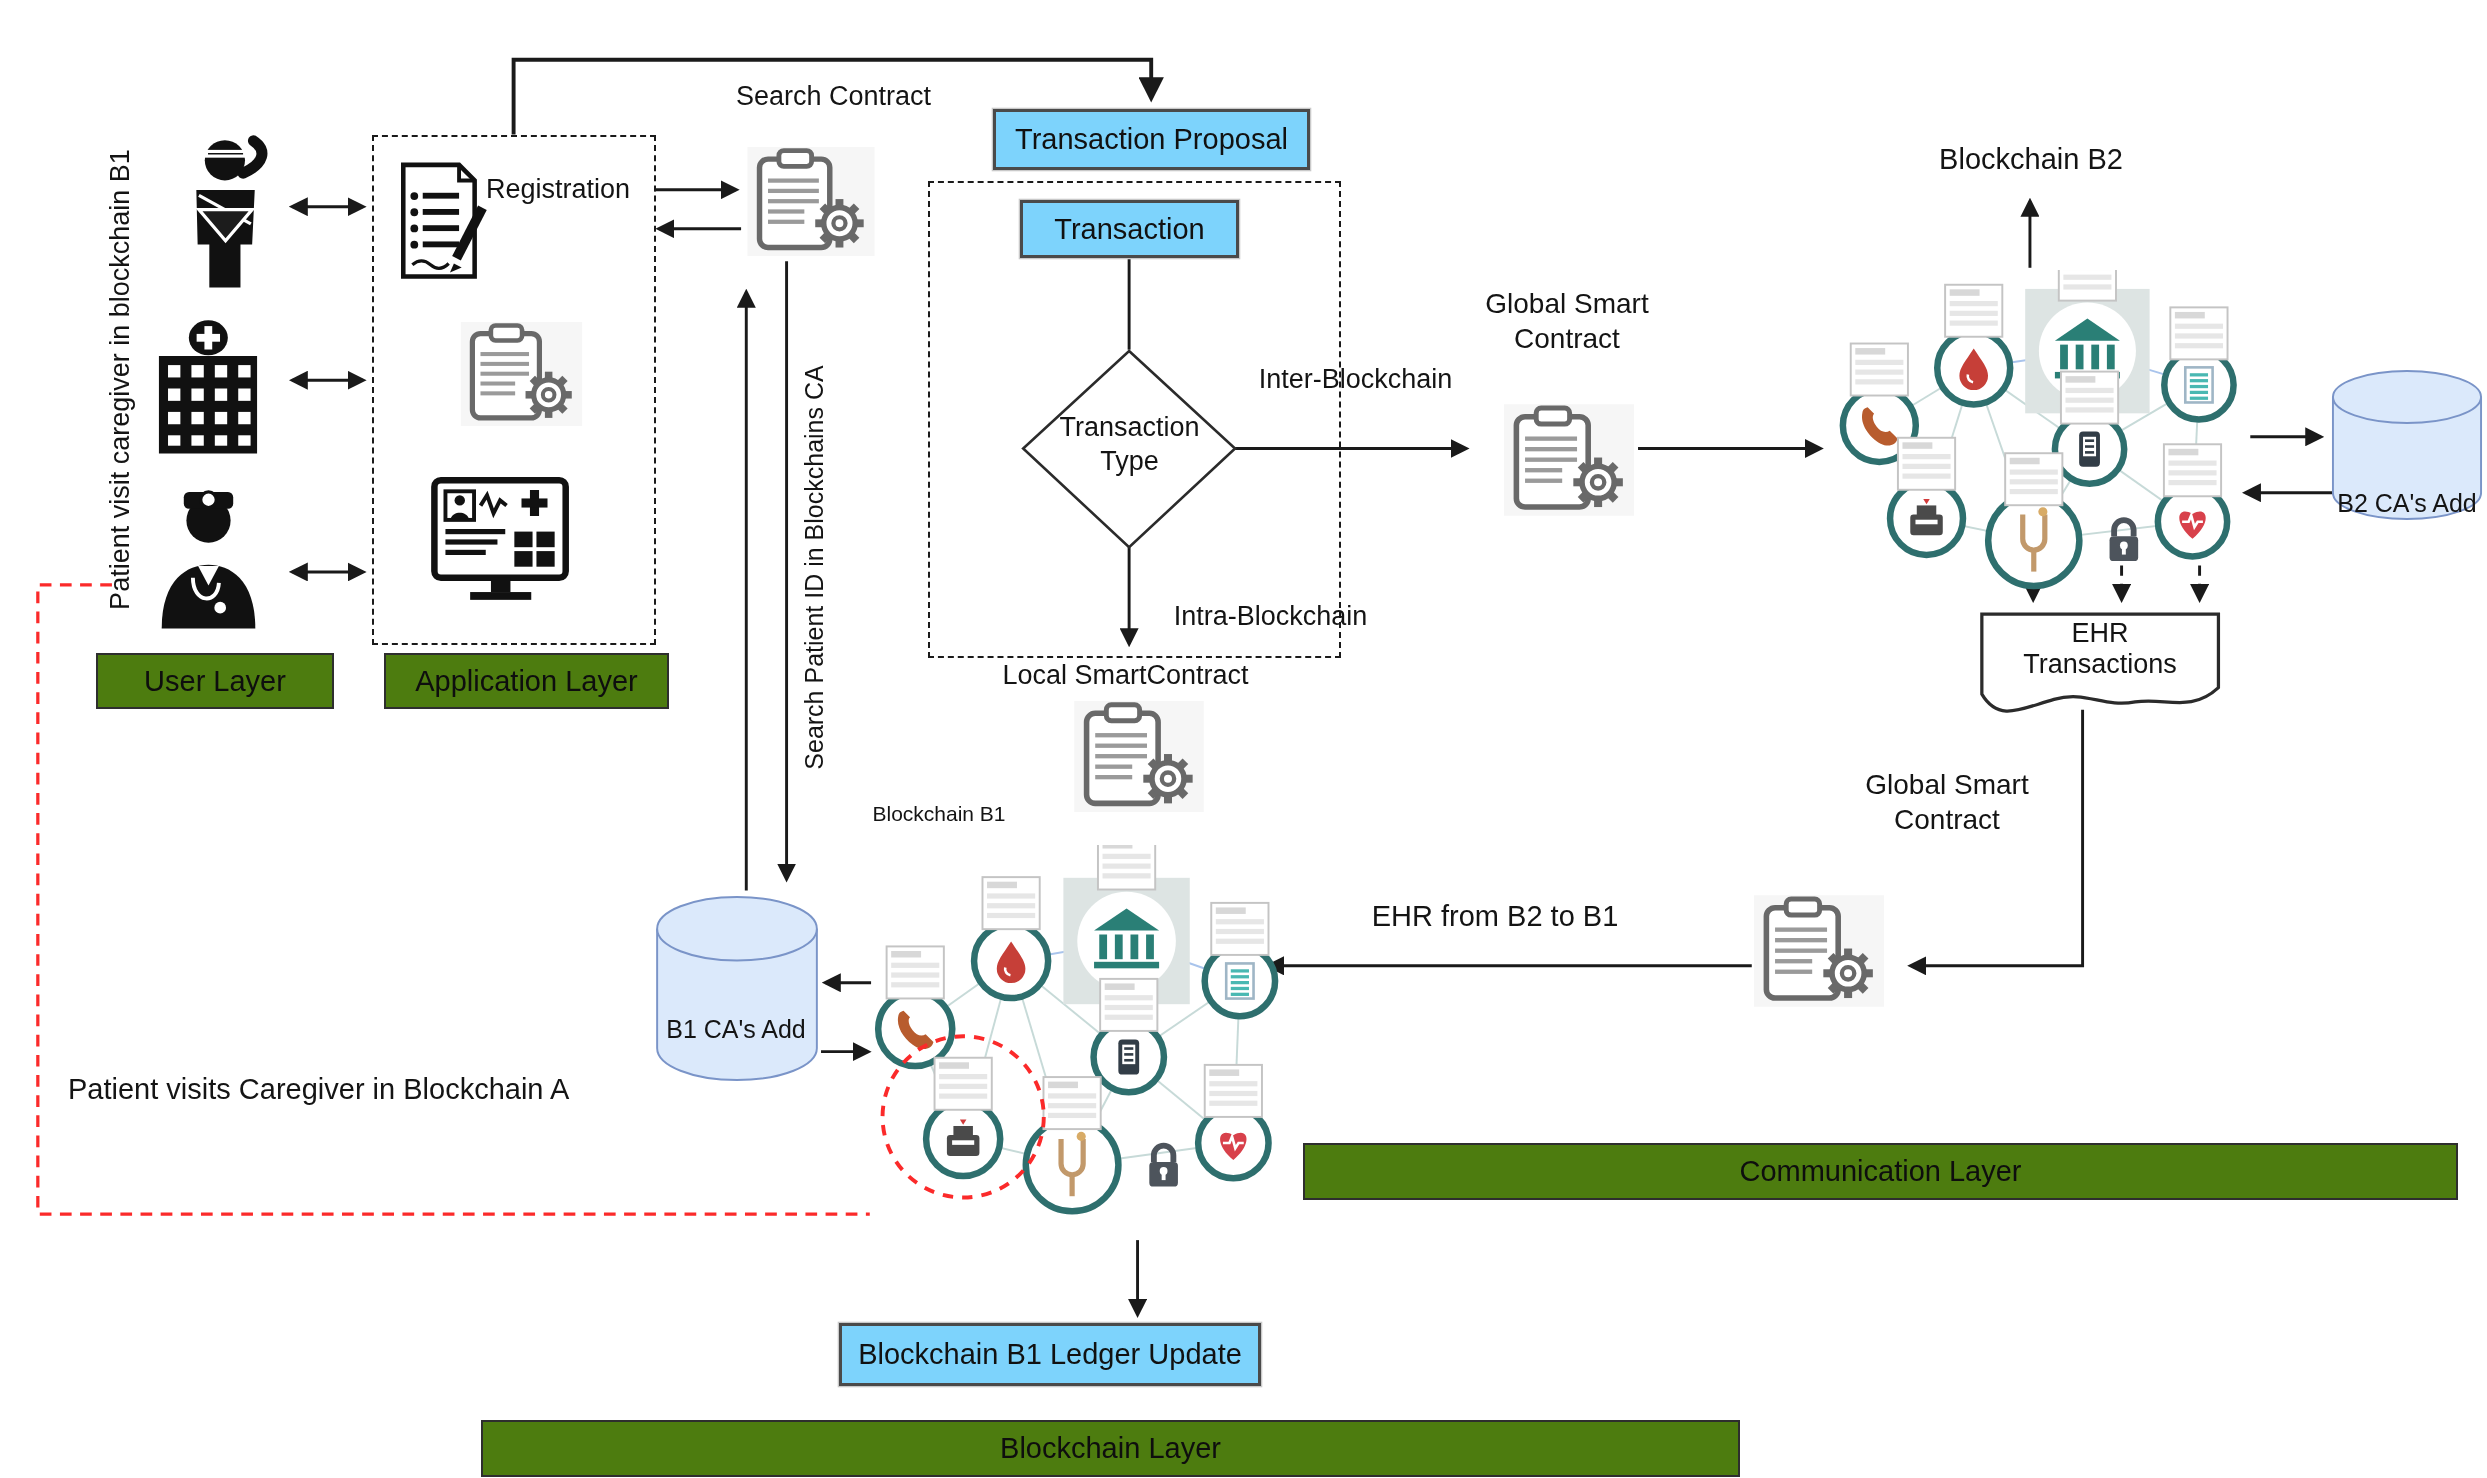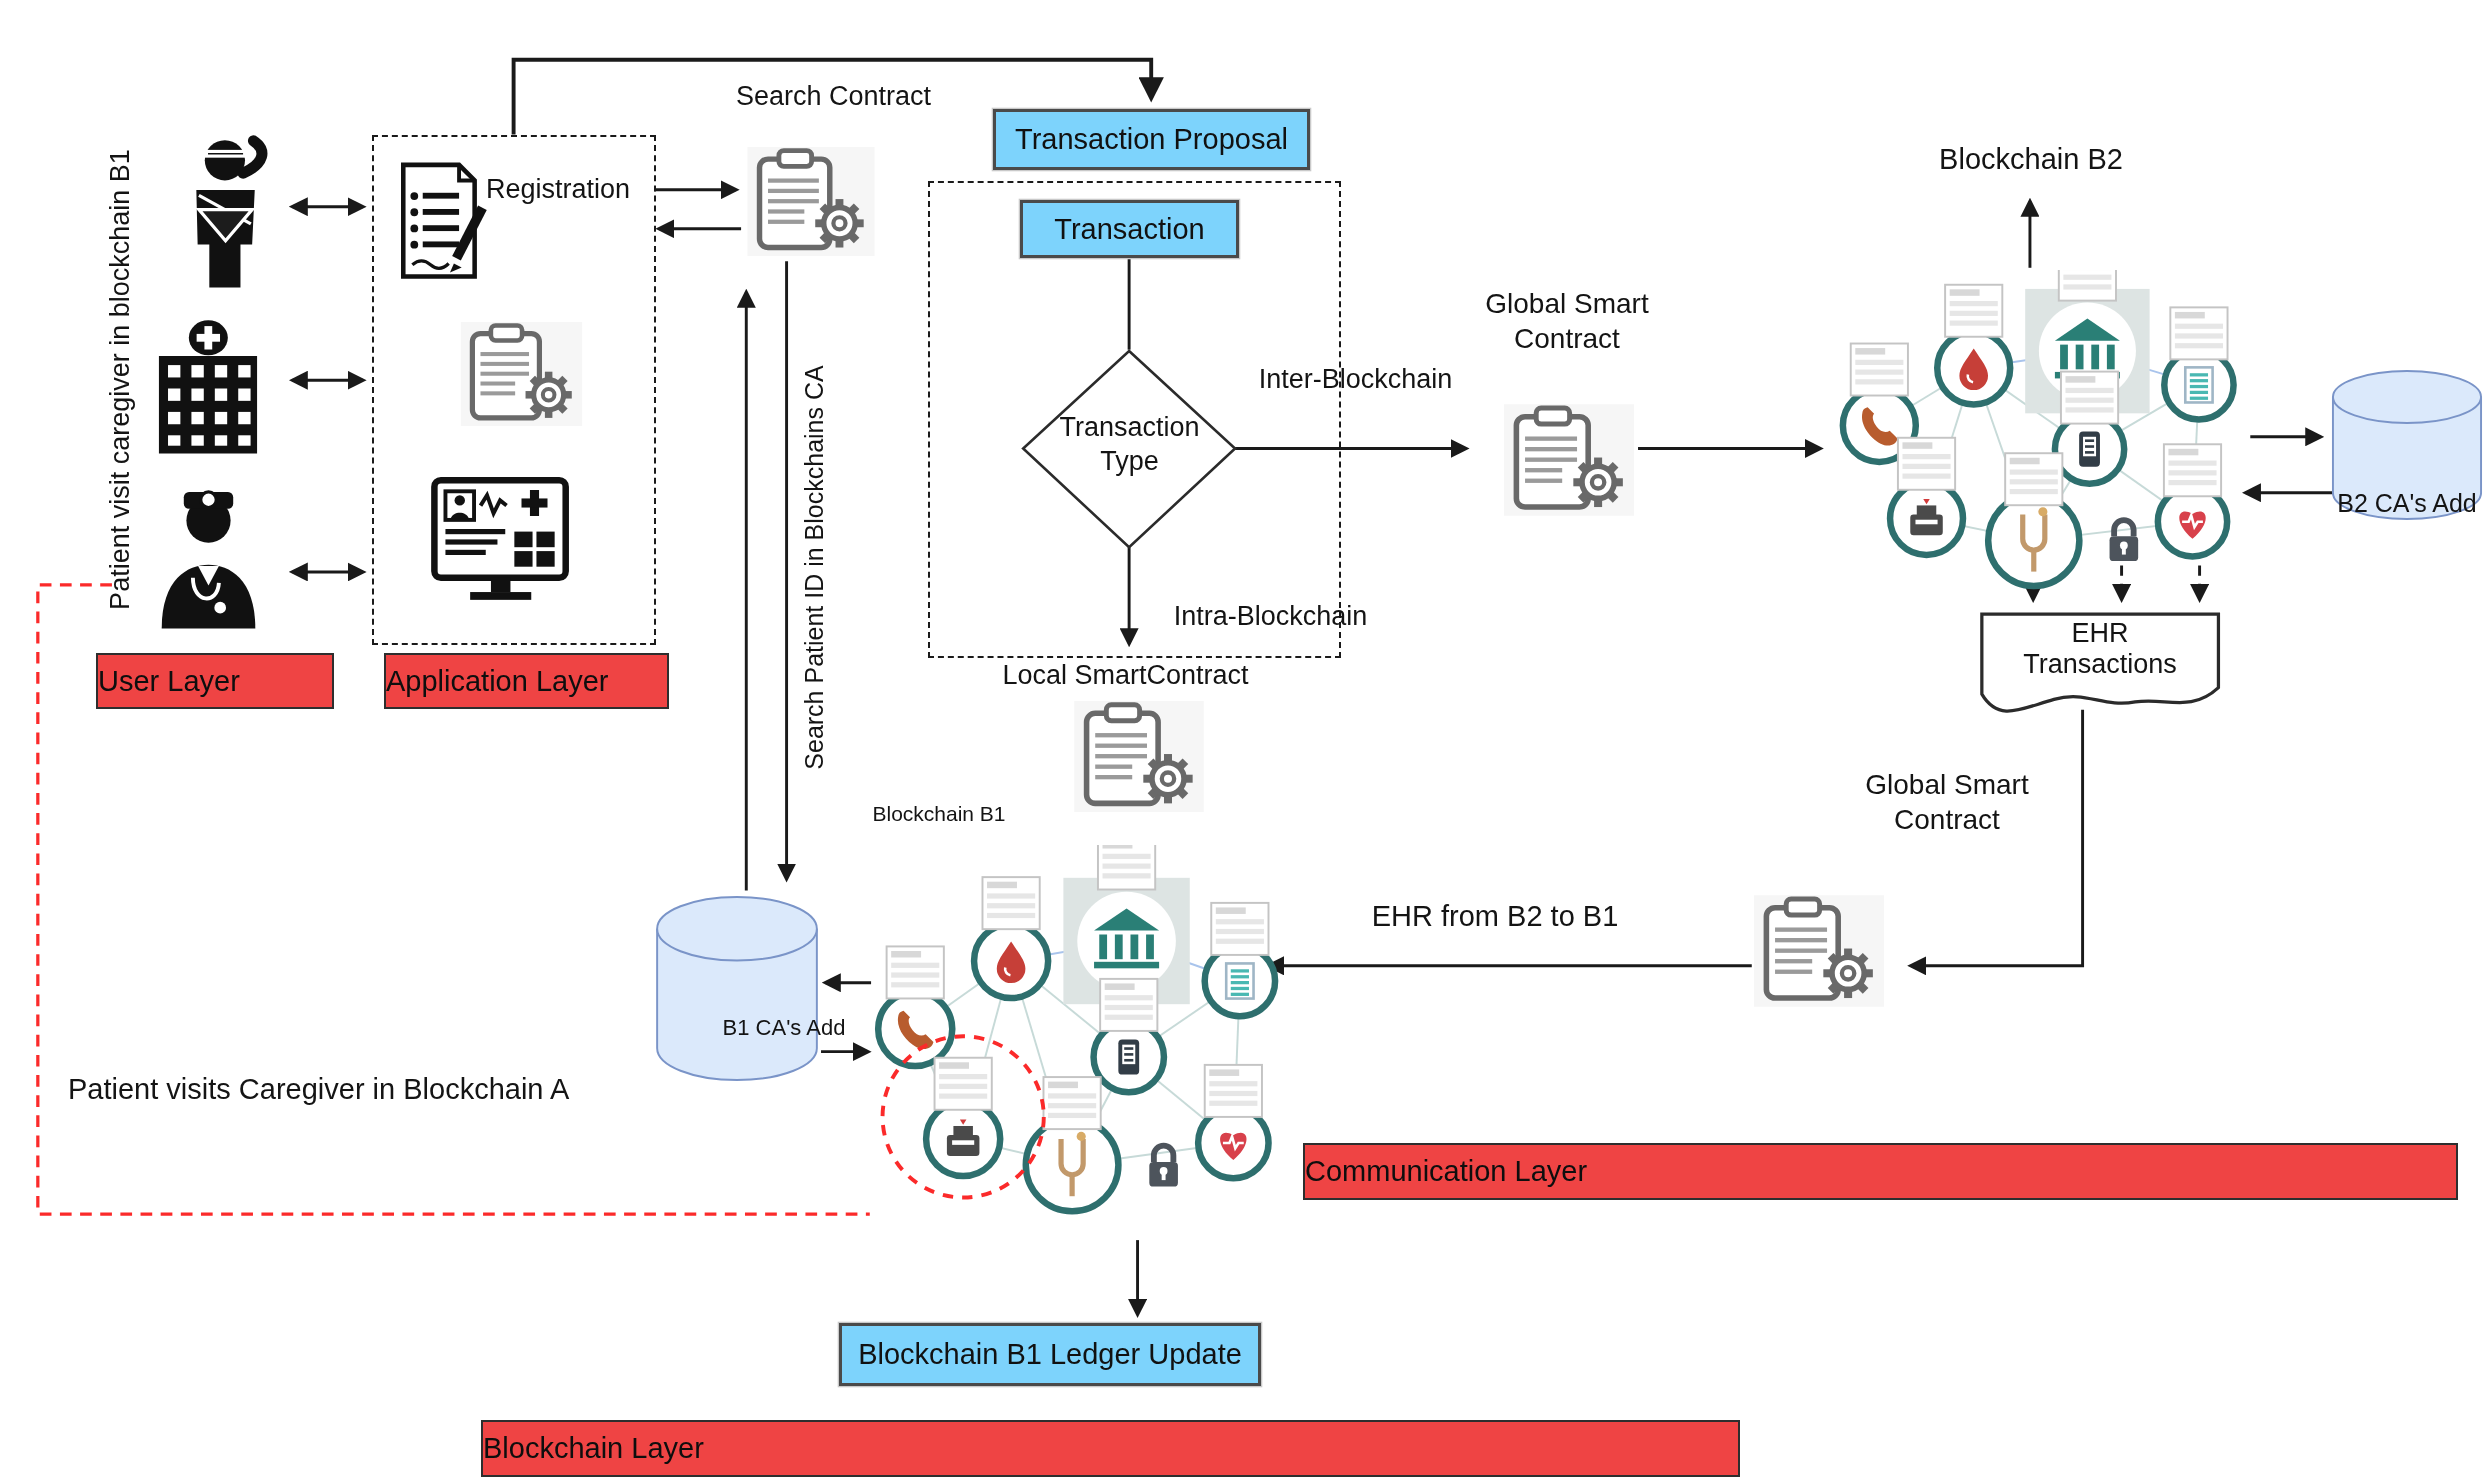--- a/index.html
+++ b/index.html
@@ -6,22 +6,22 @@
   #canvas{position:relative;width:2487px;height:1478px;background:#ffffff;
           font-family:"Liberation Sans",sans-serif;color:#111;overflow:hidden;}
   #overlay{position:absolute;left:0;top:0;z-index:1;pointer-events:none;}
   .host{position:absolute;z-index:2;}
   .lbl{position:absolute;z-index:3;white-space:nowrap;color:#141414;text-align:center;}
   .lbl.center{text-align:center;}
   .vert{transform:rotate(-90deg);transform-origin:center center;text-align:center;}
   .pbox{position:absolute;z-index:2;background:#7dd3fc;border:3.3px solid #4a4a4a;
         box-shadow:0 0 0 1.3px #c9c9c9;display:flex;align-items:center;justify-content:center;}
   .dashedbox{position:absolute;z-index:2;border:2.6px dashed #1a1a1a;background:transparent;}
-  .bar{position:absolute;z-index:2;background:#ef4444;border:2.6px solid #2e2e2e;
-       display:flex;align-items:center;justify-content:flex-start;font-size:29px;color:#0e0e0e;}
+  .bar{position:absolute;z-index:2;background:#4d7c0f;border:2.6px solid #2e2e2e;
+       display:flex;align-items:center;justify-content:center;font-size:29px;color:#0e0e0e;}
   .two{line-height:1.25;}
 </style>
 </head>
 <body>
 
 <div id="canvas">
 
   <svg id="overlay" width="2487" height="1478" viewBox="0 0 3826 2274">
       <defs>
         <marker id="ah" viewBox="0 0 10 10" refX="8" refY="5" markerWidth="6.5" markerHeight="6.5" orient="auto-start-reverse">
@@ -566,21 +566,21 @@
           <rect x="7" y="40" width="74" height="8" fill="#e6e6e6"></rect>
           <rect x="7" y="55" width="74" height="8" fill="#e6e6e6"></rect>
         </g>
         <circle cx="150.75" cy="418.025" r="123.95" fill="none" stroke="#fb2a2a" stroke-width="6" stroke-dasharray="16 14"></circle>
       </svg></div>
 
   <div class="host cylinder" style="left:655px;top:895px;width:164px;height:187px;"><svg width="164" height="187" viewBox="0 0 252 288">
         <path d="M3,52 V236 A123,49 0 0 0 249,236 V52" fill="#dbe9fb" stroke="#7a94c8" stroke-width="3"></path>
         <ellipse cx="126" cy="52" rx="123" ry="49" fill="#dbe9fb" stroke="#7a94c8" stroke-width="3"></ellipse>
       </svg></div>
-  <div class="lbl center" style="left:658px;top:1015px;width:156px;font-size:22px;z-index:4;padding-left:48px;">B1 CA's Add</div>
+  <div class="lbl center" style="left:658px;top:1015px;width:156px;font-size:25px;z-index:4;">B1 CA's Add</div>
 
   <div class="lbl" style="left:68px;top:1073px;font-size:29px;">Patient visits Caregiver in Blockchain A</div>
 
   <div class="pbox" style="left:839px;top:1323px;width:416px;height:57px;font-size:29px;">
     <span>Blockchain B1 Ledger Update</span>
   </div>
 
   <div class="bar" style="left:1303px;top:1143px;width:1151px;height:53px;">
     <span>Communication  Layer</span>
   </div>

